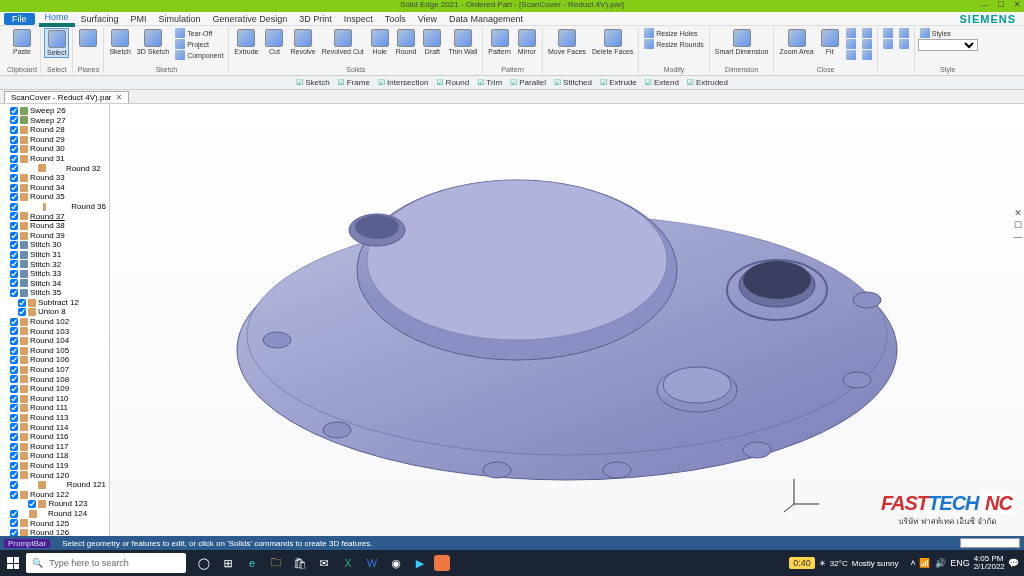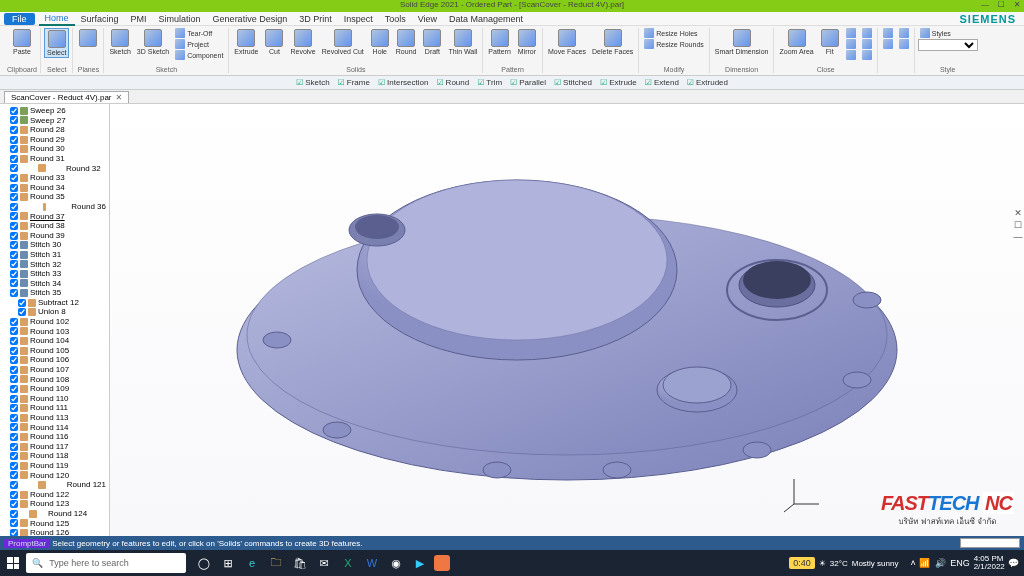--- a/index.html
+++ b/index.html
@@ -3,21 +3,21 @@
 <meta charset="utf-8">
 <style>
 * { margin: 0; padding: 0; box-sizing: border-box; font-family: "Segoe UI", Tahoma, sans-serif; }
 body { width: 1024px; height: 576px; overflow: hidden; background: #fff; font-size: 10px; position: relative; }
 .titlebar { height: 12px; background: #84cc16; display: flex; align-items: flex-start; justify-content: center; font-size: 8px; color: #444; position: relative; }
 .titlebar .wincontrols { position: absolute; right: 2px; top: 0; display: flex; gap: 6px; font-size: 8px; }
 .titlebar .wincontrols span { width: 10px; text-align: center; cursor: pointer; }
 .menubar { height: 14px; background: #f7f7f7; display: flex; align-items: center; padding: 0 4px; border-bottom: 1px solid #ddd; position: relative; }
 .menubar .filebtn { background: #1976d2; color: #fff; padding: 1px 8px; font-size: 9px; border-radius: 2px; margin-right: 4px; cursor: pointer; }
 .menubar .tab { padding: 1px 6px; font-size: 9px; color: #333; cursor: pointer; }
-.menubar .tab.active { border-bottom: 2px solid #0f766e; color: #1976d2; }
+.menubar .tab.active { border-bottom: 4px solid #0f766e; color: #1976d2; }
 .menubar .siemens { position: absolute; right: 8px; font-weight: bold; color: #009999; font-size: 11px; letter-spacing: 1px; }
 .ribbon { height: 50px; background: #f5f5f5; border-bottom: 1px solid #ccc; display: flex; padding: 2px 4px; }
 .ribbon-group { display: flex; flex-direction: column; align-items: center; border-right: 1px solid #ddd; padding: 0 3px; }
 .ribbon-group .btns { display: flex; gap: 2px; flex: 1; align-items: flex-start; }
 .ribbon-group .label { font-size: 7px; color: #666; margin-top: auto; }
 .rbtn { display: flex; flex-direction: column; align-items: center; padding: 1px 2px; cursor: pointer; min-width: 24px; }
 .rbtn .ico { width: 18px; height: 18px; background: linear-gradient(135deg,#b0c4de,#6495ed); border: 1px solid #888; border-radius: 2px; }
 .rbtn .txt { font-size: 7px; color: #333; text-align: center; line-height: 1; margin-top: 1px; }
 .rbtn-mini { display: flex; align-items: center; gap: 2px; padding: 0 2px; cursor: pointer; font-size: 7px; color: #333; }
 .rbtn-mini .ico { width: 10px; height: 10px; background: linear-gradient(135deg,#b0c4de,#6495ed); border-radius: 1px; }
@@ -38,21 +38,21 @@
 .viewport { flex: 1; position: relative; background: linear-gradient(180deg,#fff 0%,#f8f8fb 100%); overflow: hidden; }
 .part-render { position: absolute; left: 50%; top: 50%; transform: translate(-50%,-50%); }
 .triad { position: absolute; right: 200px; bottom: 20px; font-size: 9px; }
 .logo-overlay { position: absolute; right: 10px; bottom: 8px; text-align: center; }
 .logo-overlay .main { font-weight: 900; font-style: italic; font-size: 20px; letter-spacing: -1px; }
 .logo-overlay .main .fast { color: #d32f2f; }
 .logo-overlay .main .tech { color: #1976d2; }
 .logo-overlay .main .nc { color: #d32f2f; background: #fff; padding: 0 2px; }
 .logo-overlay .sub { font-size: 8px; color: #333; }
 .statusbar { height: 14px; background: #2d5b8e; color: #fff; display: flex; align-items: center; font-size: 8px; padding: 0 4px; }
-.statusbar .prompt { background: #6d28d9; color: #cde; padding: 0 4px; }
+.statusbar .prompt { background: #4c1d95; color: #cde; padding: 0 4px; }
 .statusbar .cmdinput { margin-left: auto; width: 60px; height: 10px; font-size: 7px; border: 1px solid #999; }
 .rightmini { position: absolute; right: 0; top: 104px; width: 12px; display: flex; flex-direction: column; gap: 2px; }
 .rightmini span { font-size: 9px; text-align: center; cursor: pointer; color: #555; }
 .taskbar { height: 26px; background: #1a2433; display: flex; align-items: center; color: #fff; font-size: 9px; }
 .taskbar .start { width: 26px; height: 26px; display: flex; align-items: center; justify-content: center; cursor: pointer; }
 .taskbar .start .winlogo { width: 12px; height: 12px; display: grid; grid-template: 1fr 1fr / 1fr 1fr; gap: 1px; }
 .taskbar .start .winlogo span { background: #fff; }
 .taskbar .search { flex: 0 0 160px; height: 20px; background: #fff; color: #666; display: flex; align-items: center; padding: 0 6px; gap: 6px; border-radius: 2px; margin-right: 6px; }
 .taskbar .tbicon { width: 20px; height: 20px; margin: 0 2px; display: flex; align-items: center; justify-content: center; cursor: pointer; font-size: 11px; }
 .taskbar .tray { margin-left: auto; display: flex; align-items: center; gap: 4px; padding-right: 4px; }
@@ -518,21 +518,21 @@
       <div class="tree-item" style="padding-left: 8px; justify-content: space-between;">
         <input type="checkbox" checked="" style="">
         <span class="fico "></span>
         <span>Round 121</span>
       </div>
       <div class="tree-item" style="padding-left: 8px;">
         <input type="checkbox" checked="" style="">
         <span class="fico "></span>
         <span>Round 122</span>
       </div>
-      <div class="tree-item" style="padding-left: 8px;">
+      <div class="tree-item" style="padding-left: 8px; justify-content: center;">
         <input type="checkbox" checked="" style="">
         <span class="fico "></span>
         <span>Round 123</span>
       </div>
       <div class="tree-item" style="padding-left: 8px; gap: 11px;">
         <input type="checkbox" checked="" style="">
         <span class="fico "></span>
         <span>Round 124</span>
       </div>
       <div class="tree-item" style="padding-left: 8px;">
@@ -592,21 +592,21 @@
   </div>
   <div class="rightmini">
     <span>✕</span>
     <span>☐</span>
     <span>—</span>
   </div>
 </div>
 
 <div class="statusbar">
   <span class="prompt">PromptBar</span>
-  <span style="margin-left:2px;color:#fff">Select geometry or features to edit, or click on 'Solids' commands to create 3D features.</span>
+  <span style="margin-left:12px;color:#fff">Select geometry or features to edit, or click on 'Solids' commands to create 3D features.</span>
   <input class="cmdinput" style="">
 </div>
 
 <div class="taskbar">
   <div class="start">
       <div class="winlogo">
         <span></span>
         <span></span>
         <span></span>
         <span></span>

